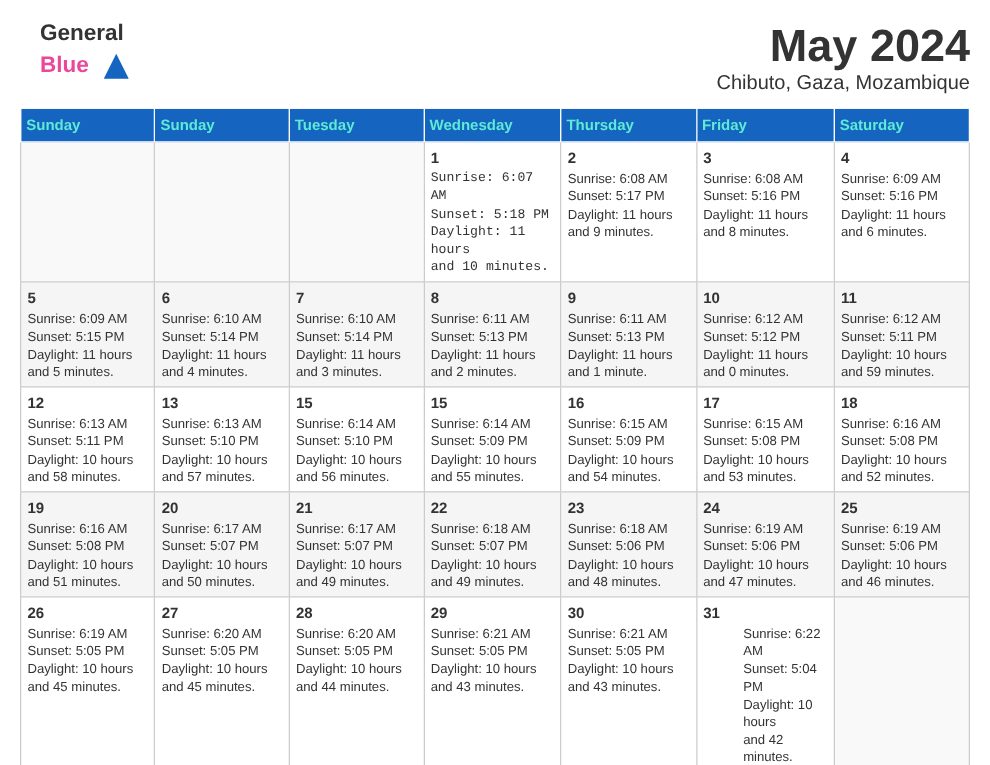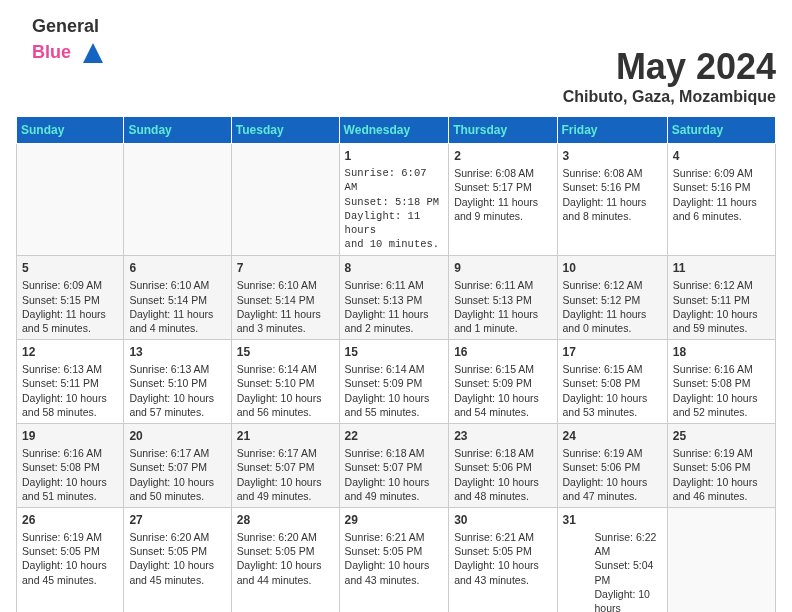--- a/index.html
+++ b/index.html
@@ -28,31 +28,30 @@
     }
     .logo-text .general { color: #333; }
     .logo-text .blue { color: #ec4899; }
     .logo-icon {
       width: 30px;
       height: 30px;
       margin-left: 4px;
     }
     .title-block {
       text-align: right;
-      margin-top: 30px;
     }
     .month-title {
       font-size: 36px;
       font-weight: bold;
       color: #333;
     }
     .location-title {
       font-size: 16px;
       color: #333;
-      font-weight: bold;
+      font-weight: normal;
     }
     .calendar {
       width: 100%;
       border-collapse: collapse;
       font-size: 11px;
     }
     .calendar th {
       background: #1565c0;
       color: #5eead4;
       padding: 6px 4px;

